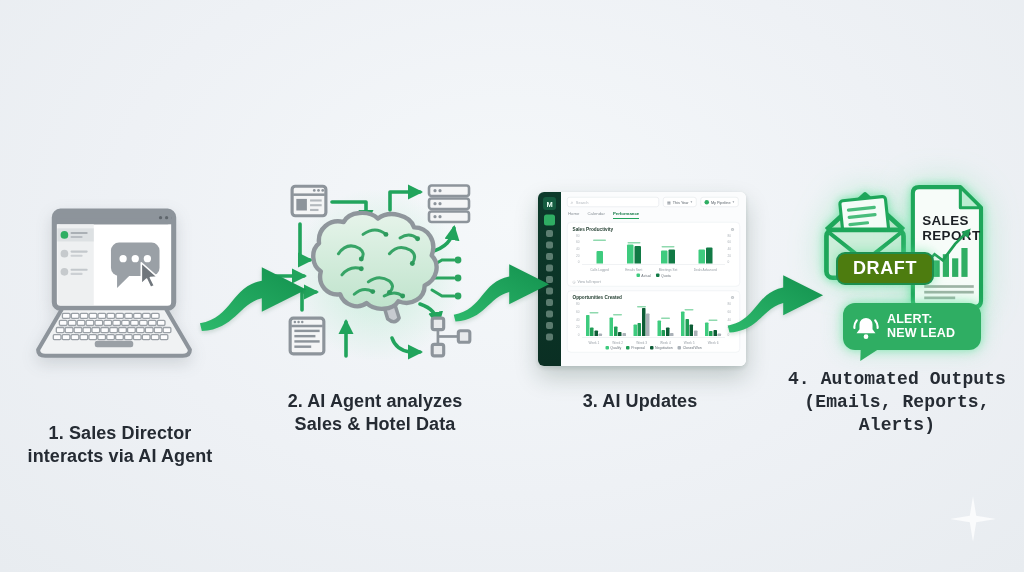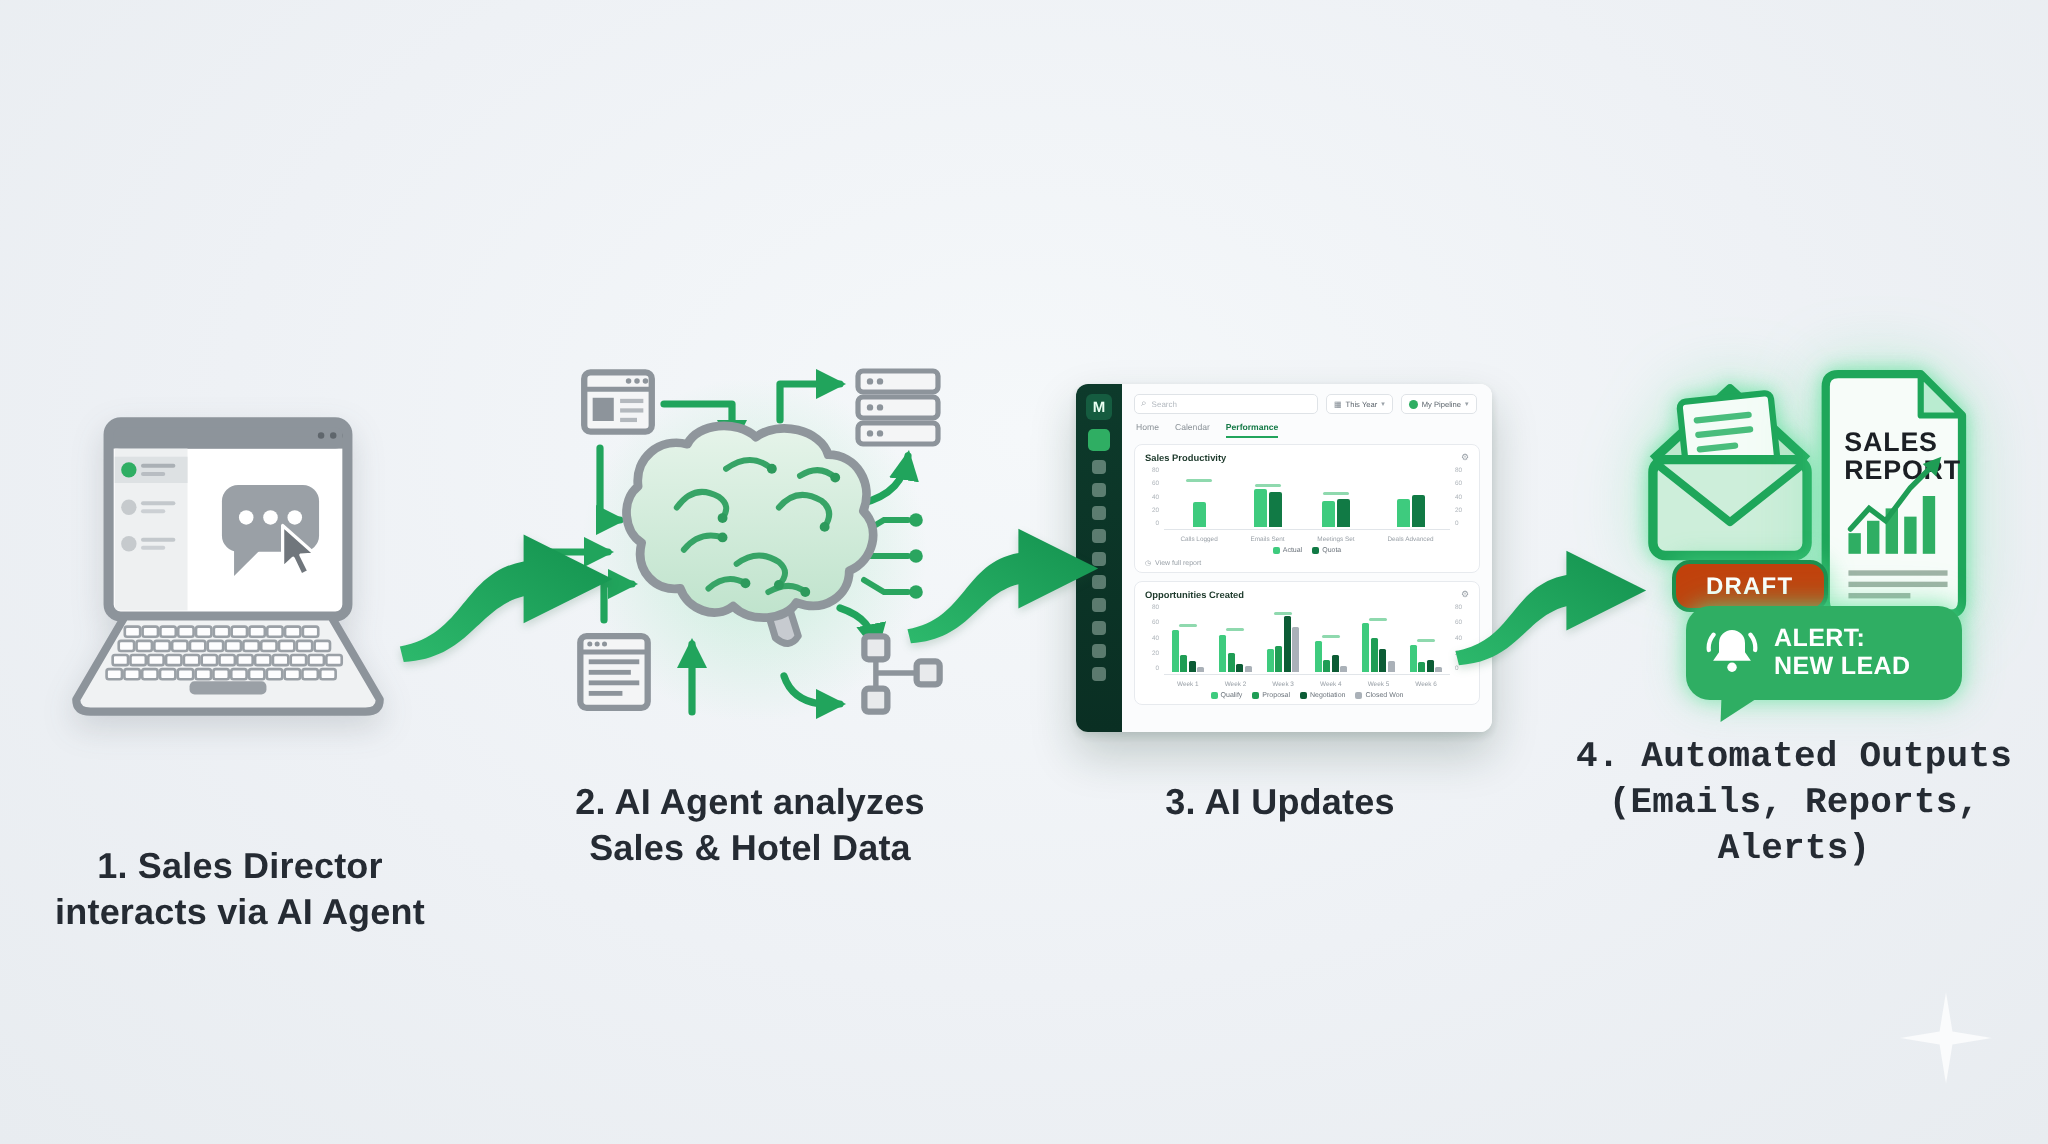--- a/index.html
+++ b/index.html
@@ -70,25 +70,25 @@
   .sec2 .target{width:18px;}
   .legend{display:flex;justify-content:center;gap:10px;margin-top:4px;}
   .legend.wrap{flex-wrap:wrap;width:230px;margin:4px auto 0;row-gap:2px;}
   .legend .li{display:flex;align-items:center;gap:3px;}
   .legend .sw{width:7px;height:7px;border-radius:2px;}
   .legend .lt{font-size:7px;color:#6b737b;}
   .sec-foot{display:flex;align-items:center;gap:4px;font-size:7px;color:#9aa1a8;margin-top:5px;}
 
   
   .glow{filter:drop-shadow(0 0 5px rgba(86,224,148,.75)) drop-shadow(0 0 16px rgba(86,224,148,.35));}
-  .draft-pill{left:836px;top:252px;z-index:6;background:#c2410c;border:2px solid #1d8f4e;
-    border-radius:9px;color:#fff;font-weight:800;font-size:12px;letter-spacing:.6px;
-    padding:4px 15px;box-shadow:0 0 12px rgba(86,224,148,.6);margin-top:28px;}
+  .draft-pill{left:836px;top:252px;z-index:6;background:#4d7c0f;border:2px solid #1d8f4e;
+    border-radius:9px;color:#fff;font-weight:800;font-size:18px;letter-spacing:.6px;
+    padding:4px 15px;box-shadow:0 0 12px rgba(86,224,148,.6);}
   .alert-badge{left:843px;top:303px;width:118px;z-index:6;background:#2fae63;border-radius:12px;
-    display:flex;align-items:flex-start;gap:8px;padding:9px 10px;
+    display:flex;align-items:flex-end;gap:8px;padding:9px 10px;
     box-shadow:0 0 10px rgba(86,224,148,.65),0 0 22px rgba(86,224,148,.3);}
   .alert-badge::after{content:'';position:absolute;left:16px;bottom:-11px;width:0;height:0;
     border-style:solid;border-width:12px 15px 0 3px;
     border-color:#2fae63 transparent transparent transparent;transform:skewX(-16deg);}
   .alert-text{color:#fff;font-weight:800;font-size:12.5px;line-height:1.15;letter-spacing:.2px;}
 
   .sparkle{left:950px;top:496px;width:46px;height:46px;background:rgba(255,255,255,.9);
     clip-path:polygon(50% 0,57% 43%,100% 50%,57% 57%,50% 100%,43% 57%,0 50%,43% 43%);
     filter:blur(1.5px);opacity:.85;}
 </style>

